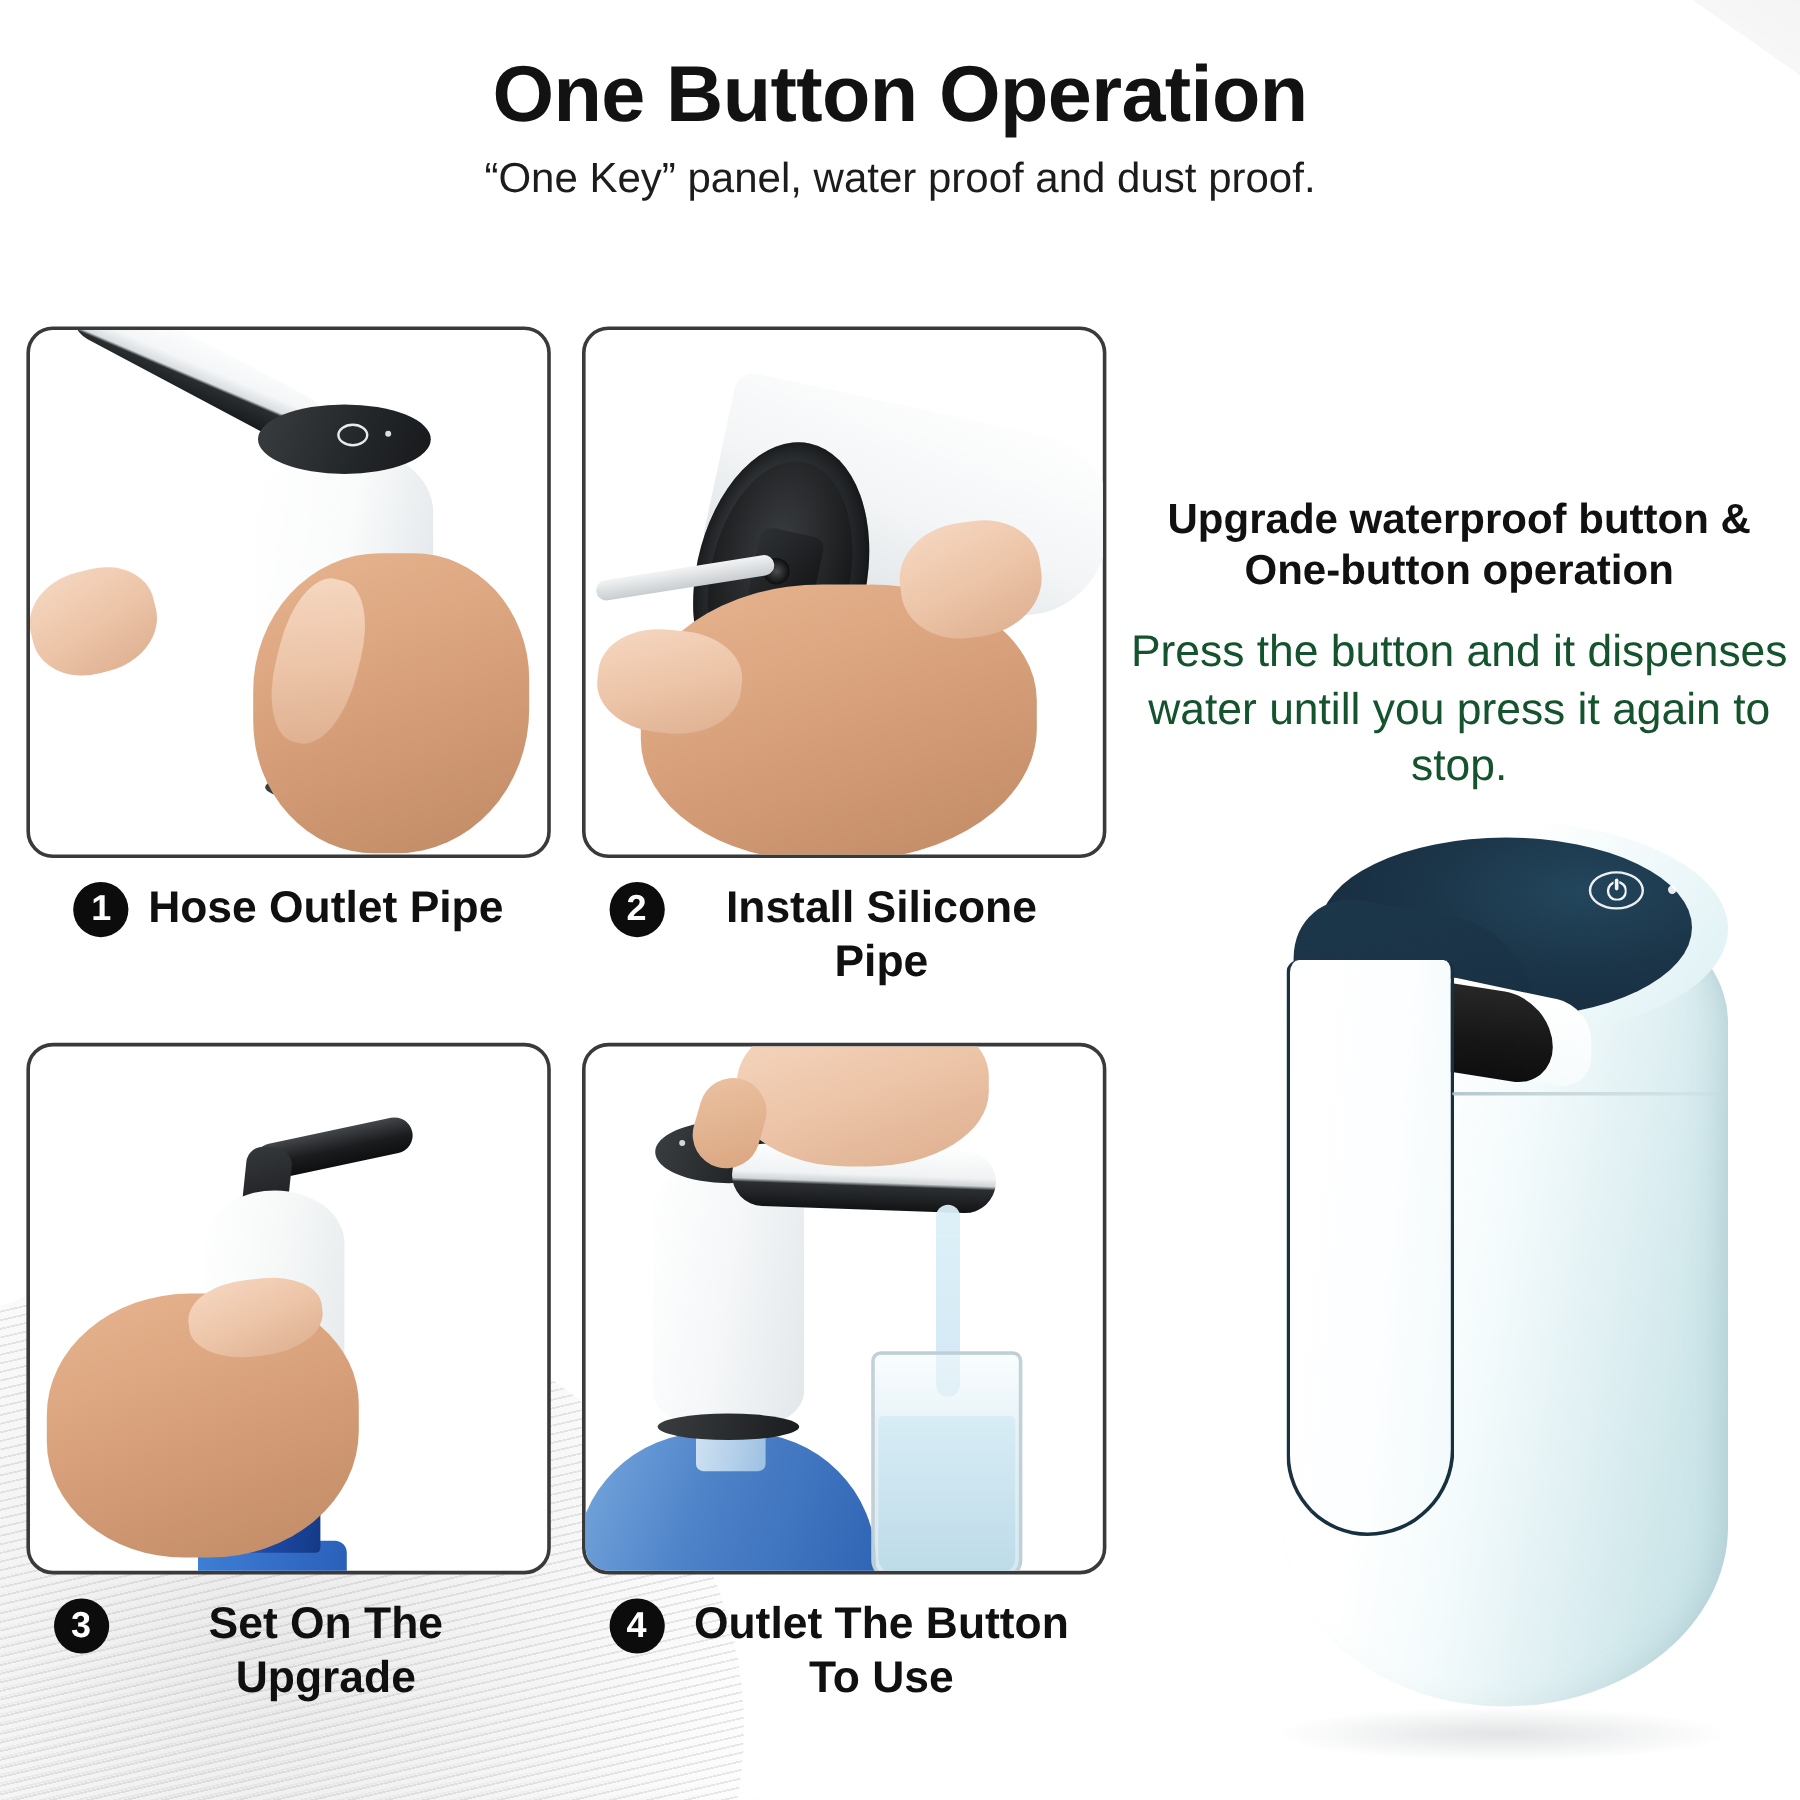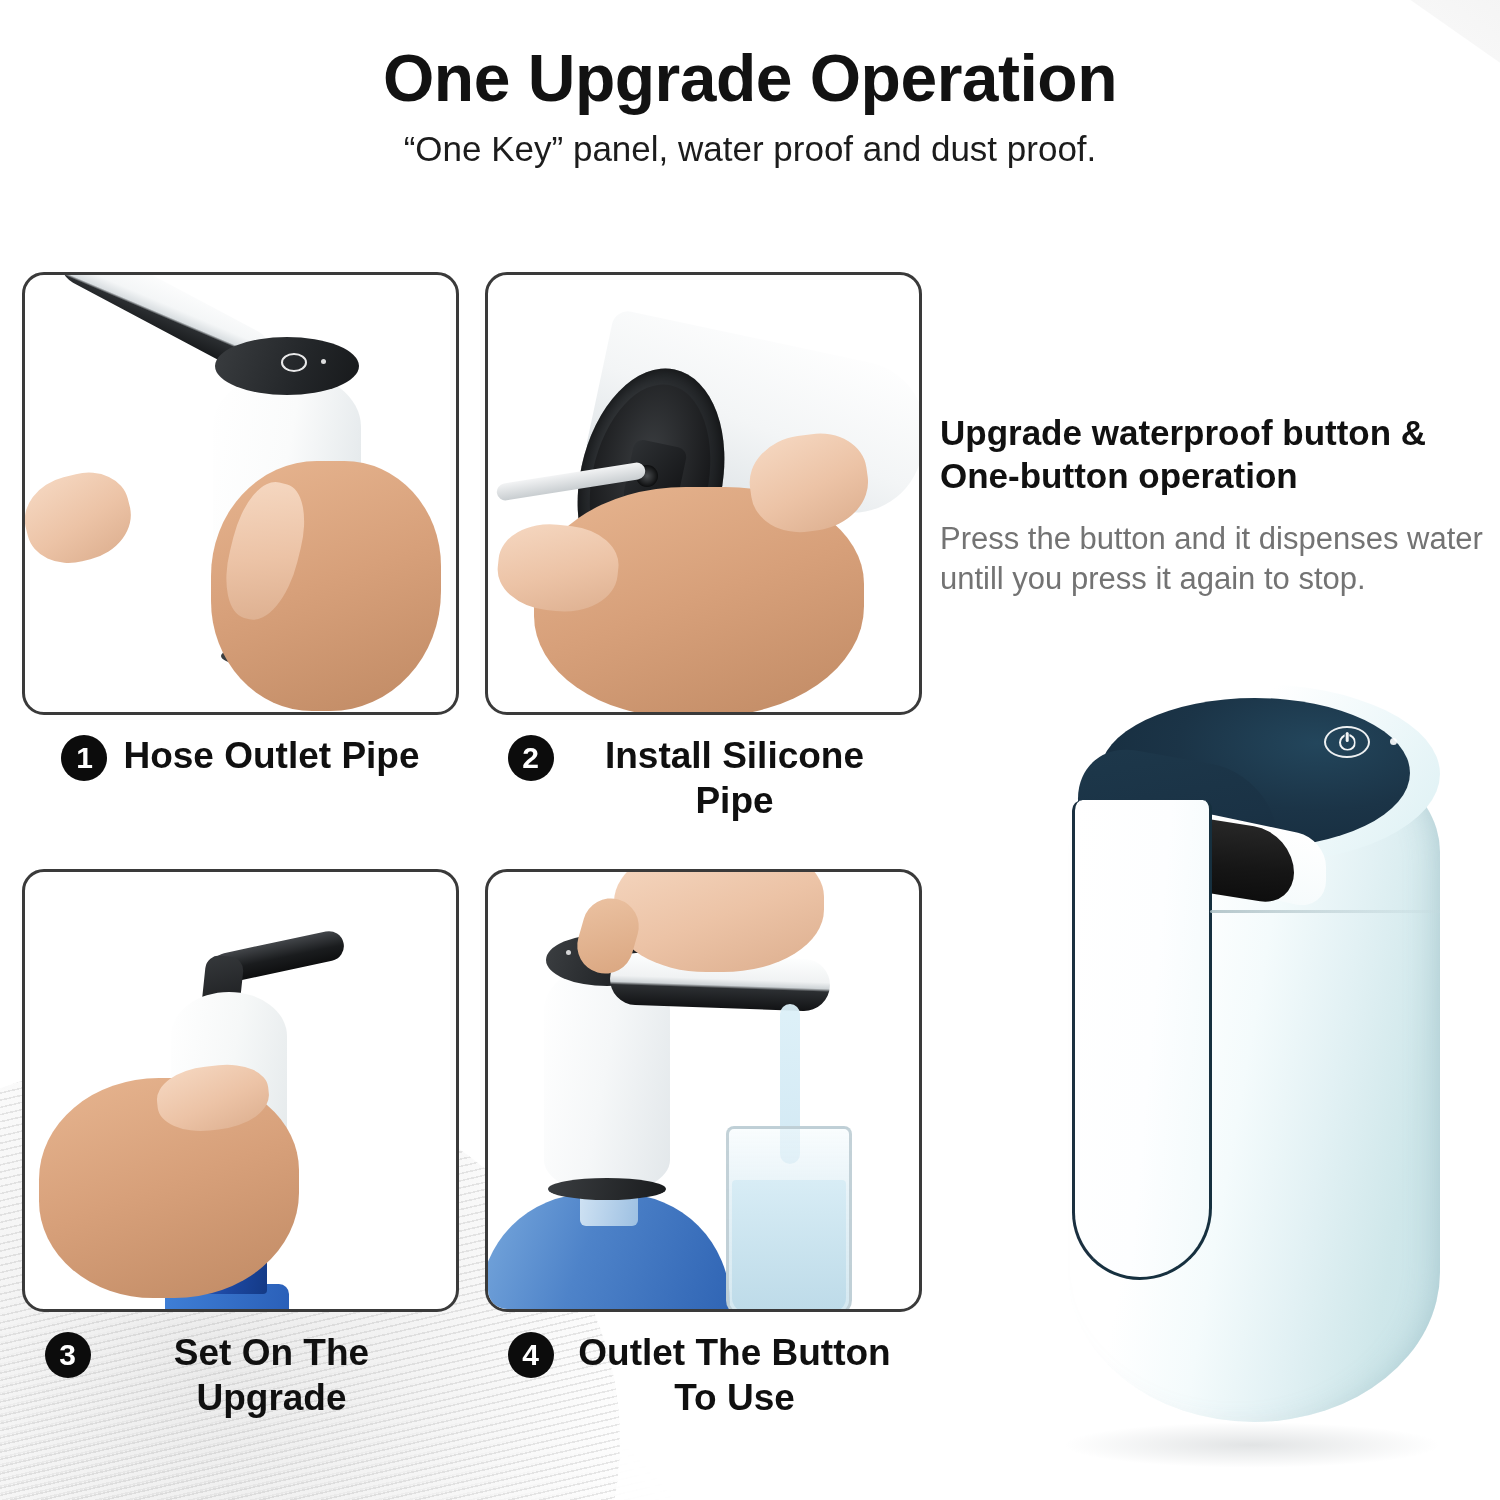--- a/index.html
+++ b/index.html
@@ -83,26 +83,27 @@
   }
   .cap-text{
     font-size:37px; font-weight:bold; color:#101010;
     line-height:1.22; text-align:center; max-width:330px;
   }
   .row2{ margin-top:46px; }
 
   
   .right-text{
     position:absolute; left:940px; top:412px; width:552px;
+    text-align:center;
   }
   .rt-head{
     font-size:35px; font-weight:bold; color:#111; line-height:1.22;
   }
   .rt-body{
-    margin-top:22px; font-size:31px; color:#737373; line-height:1.28; font-weight:400;
+    margin-top:22px; font-size:37px; color:#14532d; line-height:1.28; font-weight:400;
   }
 
   
   .hero{
     position:absolute; left:1038px; top:672px;
     width:430px; height:790px;
   }
   .hero-shadow{
     position:absolute; left:24px; bottom:-6px; width:380px; height:46px;
     background:radial-gradient(ellipse at center, rgba(120,130,135,.22), rgba(255,255,255,0) 70%);
@@ -392,21 +393,21 @@
 <div class="bg-layer">
 
   <div class="bg-diag-top"></div>
   <div class="bg-stripes-bl2"></div>
   <div class="bg-stripes-bl"></div>
 </div>
 
 <div class="page">
 
   <div class="header">
-    <div class="title">One Upgrade Operation</div>
+    <div class="title">One Button Operation</div>
     <div class="subtitle">“One Key” panel, water proof and dust proof.</div>
   </div>
 
   <div class="steps">
 
     <div class="row">
 
       <div class="cell">
         <div class="photo">
           <div class="p1-toprim"></div>

